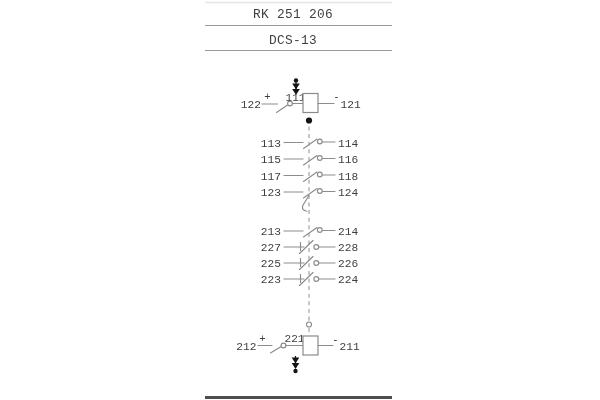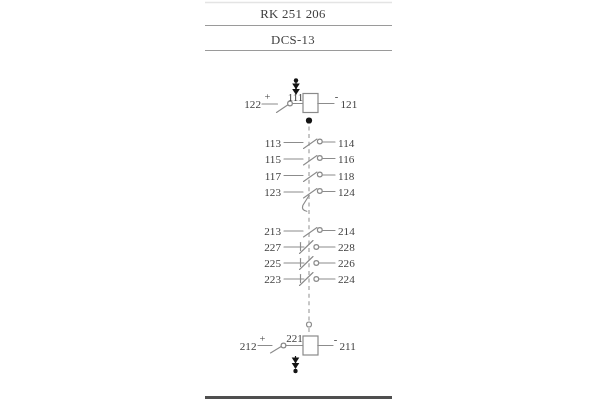--- a/index.html
+++ b/index.html
@@ -1,17 +1,17 @@
 <!DOCTYPE html>
 <html><head>
 <meta charset="utf-8">
 <style>
   html,body{margin:0;padding:0;background:#ffffff;}
   .page{position:relative;width:540px;height:400px;background:#ffffff;overflow:hidden;
-        font-family:Liberation Serif, serif;}
+        font-family:Liberation Mono, monospace;}
   svg{display:block;}
   .rule{stroke:#9a9a9a;stroke-width:1.1;}
   .rule-faint{stroke:#e4e4e4;stroke-width:1.4;}
   .w{stroke:#8c8c8c;stroke-width:1.15;fill:none;stroke-linecap:round;}
   .dash{stroke:#9a9a9a;stroke-width:1.1;fill:none;stroke-dasharray:4 3.6;}
   .term{fill:#ffffff;stroke:#8c8c8c;stroke-width:1.15;}
   .blackfill{fill:#141414;stroke:none;}
   .box{fill:#ffffff;stroke:#8a8a8a;stroke-width:1.2;}
   .lbl{font-size:11.2px;fill:#3f3f3f;}
   .sign{font-size:10.5px;fill:#3f3f3f;}

